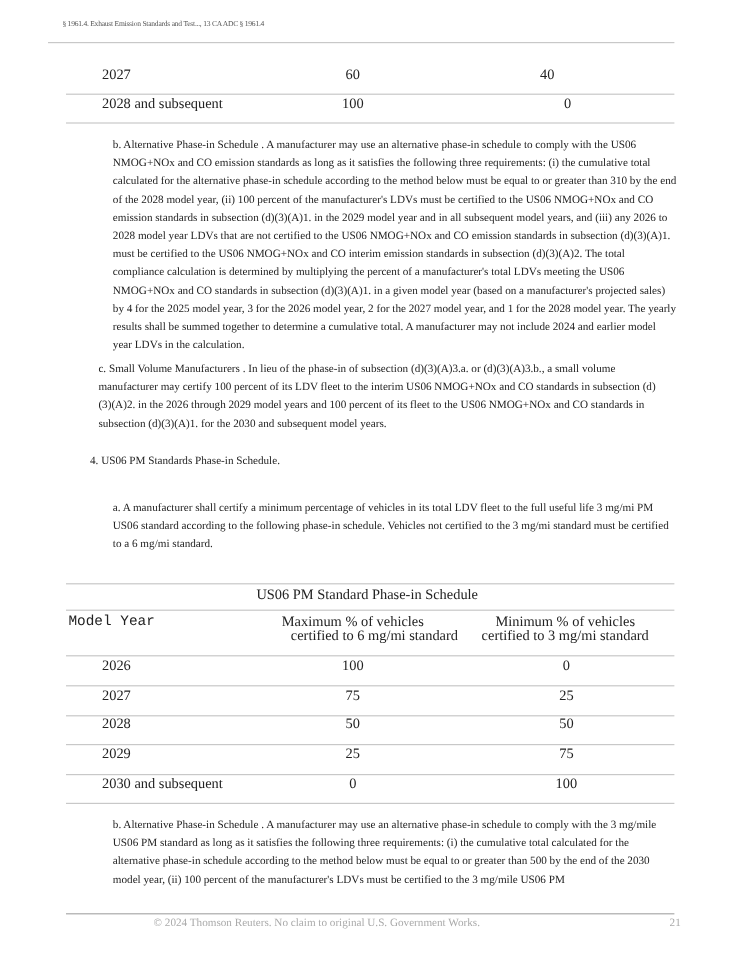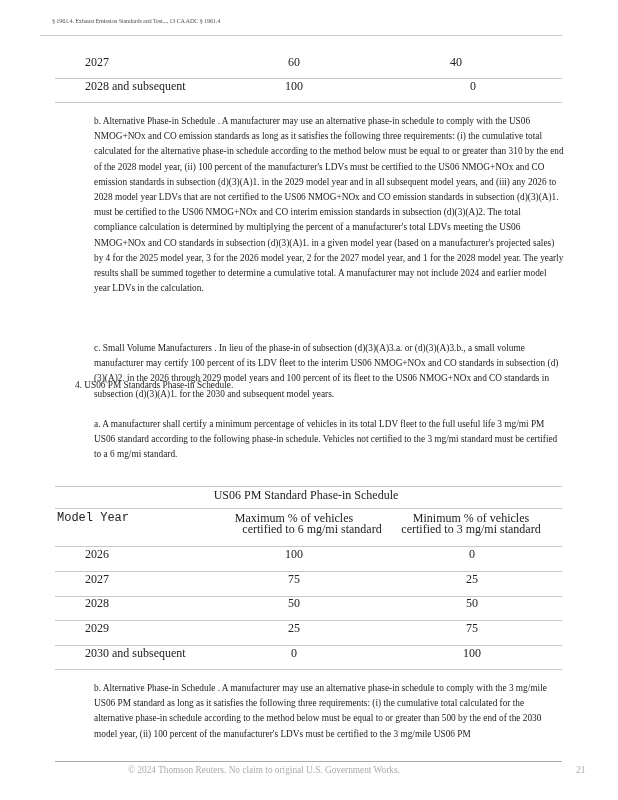--- a/index.html
+++ b/index.html
@@ -39,21 +39,21 @@
     <span class="cell center" style="left:294px; top:79px;">100</span>
     <span class="cell center" style="left:473px; top:79px;">0</span>
   </div>
   <div class="hr" style="left:55px; top:102px; width:507px;"></div>
 </div>
 
 <div class="para" style="left:94px; top:114px; width:470px;">
   <p>b. Alternative Phase-in Schedule . A manufacturer may use an alternative phase-in schedule to comply with the US06 NMOG+NOx and CO emission standards as long as it satisfies the following three requirements: (i) the cumulative total calculated for the alternative phase-in schedule according to the method below must be equal to or greater than 310 by the end of the 2028 model year, (ii) 100 percent of the manufacturer's LDVs must be certified to the US06 NMOG+NOx and CO emission standards in subsection (d)(3)(A)1. in the 2029 model year and in all subsequent model years, and (iii) any 2026 to 2028 model year LDVs that are not certified to the US06 NMOG+NOx and CO emission standards in subsection (d)(3)(A)1. must be certified to the US06 NMOG+NOx and CO interim emission standards in subsection (d)(3)(A)2. The total compliance calculation is determined by multiplying the percent of a manufacturer's total LDVs meeting the US06 NMOG+NOx and CO standards in subsection (d)(3)(A)1. in a given model year (based on a manufacturer's projected sales) by 4 for the 2025 model year, 3 for the 2026 model year, 2 for the 2027 model year, and 1 for the 2028 model year. The yearly results shall be summed together to determine a cumulative total. A manufacturer may not include 2024 and earlier model year LDVs in the calculation.</p>
 </div>
 
-<div class="para" style="left:94px; top:301px; width:470px;margin-top:40px;">
+<div class="para" style="left:82px; top:301px; width:470px;">
   <p>c. Small Volume Manufacturers . In lieu of the phase-in of subsection (d)(3)(A)3.a. or (d)(3)(A)3.b., a small volume manufacturer may certify 100 percent of its LDV fleet to the interim US06 NMOG+NOx and CO standards in subsection (d)(3)(A)2. in the 2026 through 2029 model years and 100 percent of its fleet to the US06 NMOG+NOx and CO standards in subsection (d)(3)(A)1. for the 2030 and subsequent model years.</p>
 </div>
 
 <div class="para" style="left:75px; top:378px; width:470px;">
   <p>4. US06 PM Standards Phase-in Schedule.</p>
 </div>
 
 <div class="para" style="left:94px; top:417px; width:470px;">
   <p>a. A manufacturer shall certify a minimum percentage of vehicles in its total LDV fleet to the full useful life 3 mg/mi PM US06 standard according to the following phase-in schedule. Vehicles not certified to the 3 mg/mi standard must be certified to a 6 mg/mi standard.</p>
 </div>
@@ -105,13 +105,13 @@
   </div>
   <div class="hr" style="left:55px; top:669px; width:507px;"></div>
 </div>
 
 <div class="para" style="left:94px; top:681px; width:470px;">
   <p>b. Alternative Phase-in Schedule . A manufacturer may use an alternative phase-in schedule to comply with the 3 mg/mile US06 PM standard as long as it satisfies the following three requirements: (i) the cumulative total calculated for the alternative phase-in schedule according to the method below must be equal to or greater than 500 by the end of the 2030 model year, (ii) 100 percent of the manufacturer's LDVs must be certified to the 3 mg/mile US06 PM</p>
 </div>
 
 <div class="hr" style="left:55px; top:761px; width:507px; background:#aaa;"></div>
 <span class="abs footer-text" style="left:116px; top:765px;">© 2024 Thomson Reuters. No claim to original U.S. Government Works.</span>
-<span class="abs footer-text" style="left:564px; top:765px;">21</span>
+<span class="abs footer-text" style="left:546px; top:765px;">21</span>
 
 </body></html>

